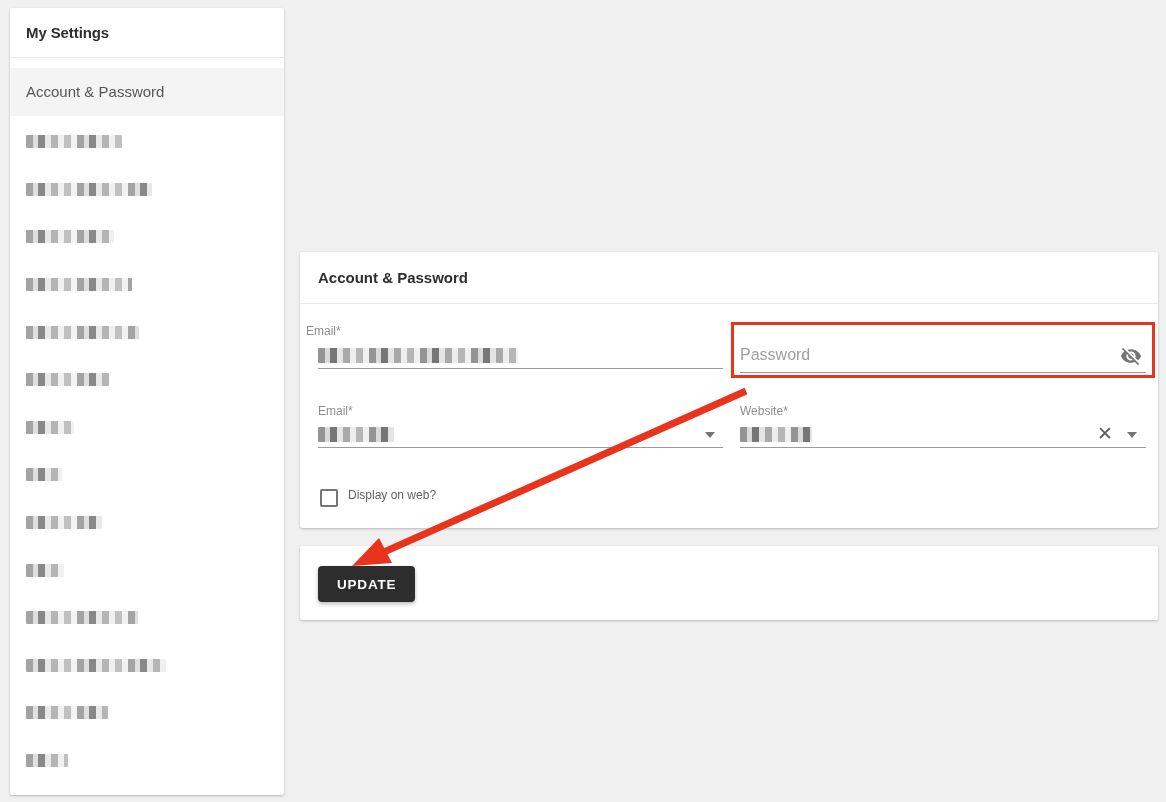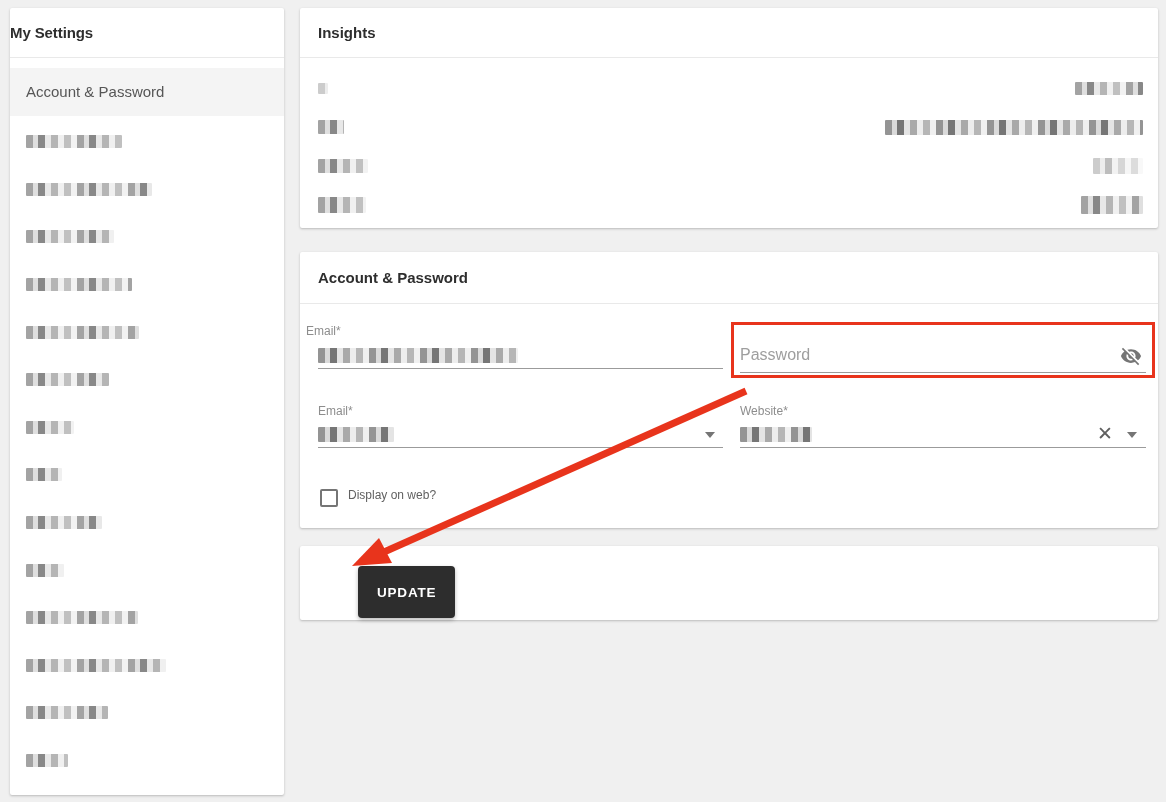--- a/index.html
+++ b/index.html
@@ -5,21 +5,21 @@
   * { margin:0; padding:0; box-sizing:border-box; }
   html,body { width:1166px; height:802px; }
   body { font-family:"Liberation Sans", sans-serif; background:#f0f0f0; overflow:hidden; }
   .stage { position:relative; width:1166px; height:802px; background:#f0f0f0; }
 
   .card { position:absolute; background:#ffffff; border-radius:2px;
           box-shadow:0 1px 3px rgba(0,0,0,0.14), 0 1px 2px rgba(0,0,0,0.10); }
 
   
   .sidebar { left:10px; top:8px; width:274px; height:787px; }
-  .sidebar-header { height:50px; line-height:50px; 
+  .sidebar-header { height:50px; line-height:50px; padding-left:16px;
                     border-bottom:1px solid #e9e9e9;
                     font-size:15px; font-weight:700; color:#2e2e2e; letter-spacing:-0.1px; }
   .sidebar-selected { position:absolute; left:0; top:60px; width:100%; height:48px;
                       background:#f4f4f4; line-height:48px; padding-left:16px;
                       font-size:15px; color:#565656; cursor:pointer; }
   .sidebar-list { position:absolute; left:16px; top:110px; right:16px; }
   .sidebar-list .item { height:47.6px; display:flex; align-items:center; cursor:pointer; }
 
   
   .px { display:block; height:13px; border-radius:1px; background-color:#e6e6e6;
@@ -54,25 +54,25 @@
   .caret { width:0; height:0; border-left:5px solid transparent;
            border-right:5px solid transparent; border-top:6px solid #757575; cursor:pointer; }
   .caret-abs { position:absolute; }
   .x-icon { position:absolute; font-size:19px; color:#5f5f5f; cursor:pointer; line-height:19px; }
 
   .checkbox { position:absolute; left:20px; top:237px; width:18px; height:18px;
               border:2px solid #757575; border-radius:2px; background:#fff; cursor:pointer; }
   .checkbox-label { position:absolute; left:48px; top:236px; font-size:12px; color:#616161; }
 
   .update-card { left:300px; top:546px; width:858px; height:74px; }
-  .update-btn { position:absolute; left:18px; top:20px; height:52px; padding:0 19px;
+  .update-btn { position:absolute; left:18px; top:20px; height:36px; padding:0 19px;
                 background:#2d2d2d; color:#ffffff; border:none; border-radius:4px;
                 font-family:"Liberation Sans", sans-serif; font-size:13.5px; font-weight:700;
                 letter-spacing:0.8px; cursor:pointer;
-                box-shadow:0 2px 4px rgba(0,0,0,0.28);margin-left:40px; }
+                box-shadow:0 2px 4px rgba(0,0,0,0.28); }
 
   
   .red-box { position:absolute; left:731px; top:322px; width:424px; height:56px;
              border:3px solid #e8341c; z-index:8; pointer-events:none; }
   .arrow-overlay { position:absolute; left:0; top:0; width:1166px; height:802px;
                    z-index:9; pointer-events:none; }
 </style>
 </head>
 <body>
 
@@ -120,39 +120,20 @@
         </div>
       <div class="item">
           <i class="px" style="width:82px"></i>
         </div>
       <div class="item">
           <i class="px" style="width:42px"></i>
         </div>
     </div>
   </div>
 
-  <div class="card insights">
-    <div class="card-header">Insights</div>
-    <div class="insight-row" style="top:68px">
-      <i class="px light" style="width:10px;height:11px"></i>
-        <i class="px" style="width:68px"></i>
-    </div>
-    <div class="insight-row" style="top:107px">
-      <i class="px" style="width:26px;height:14px"></i>
-        <i class="px dark" style="width:258px;height:15px"></i>
-    </div>
-    <div class="insight-row" style="top:146px">
-      <i class="px" style="width:50px;height:14px"></i>
-        <i class="px light" style="width:50px;height:16px"></i>
-    </div>
-    <div class="insight-row" style="top:185px">
-      <i class="px" style="width:48px;height:16px"></i>
-        <i class="px" style="width:62px;height:18px"></i>
-    </div>
-  </div>
 
   <div class="card account">
     <div class="card-header">Account &amp; Password</div>
 
     <span class="f-label" style="left:6px;top:72px">Email*</span>
     <div class="field" style="left:18px;top:91px;width:405px;height:26px">
       <i class="px dark" style="width:200px;height:15px"></i>
     </div>
 
     <input class="pw-input" type="password" value="" placeholder="Password" style="">

